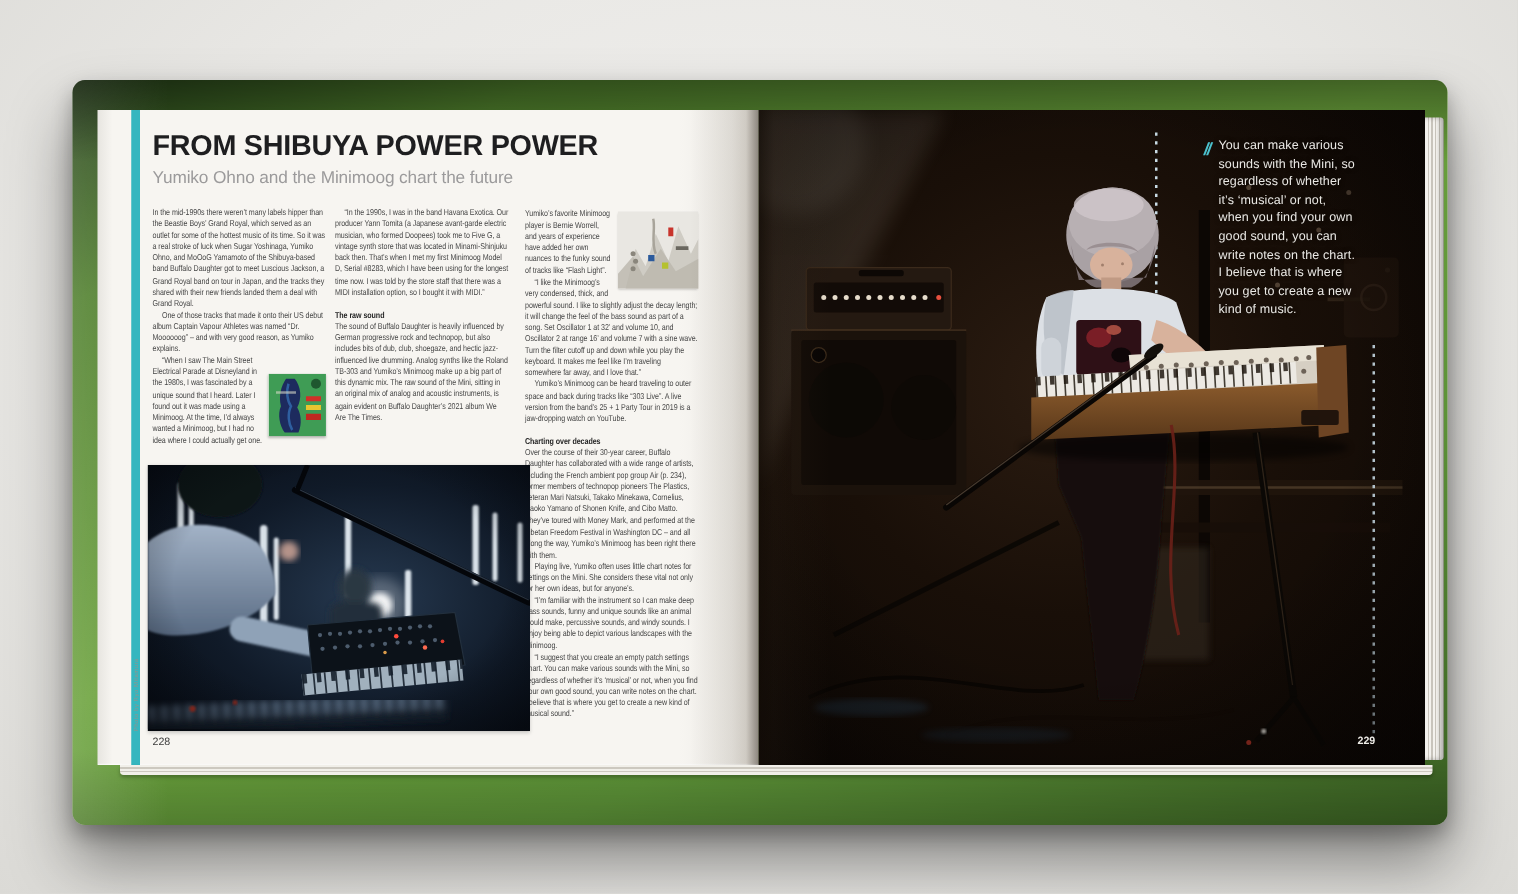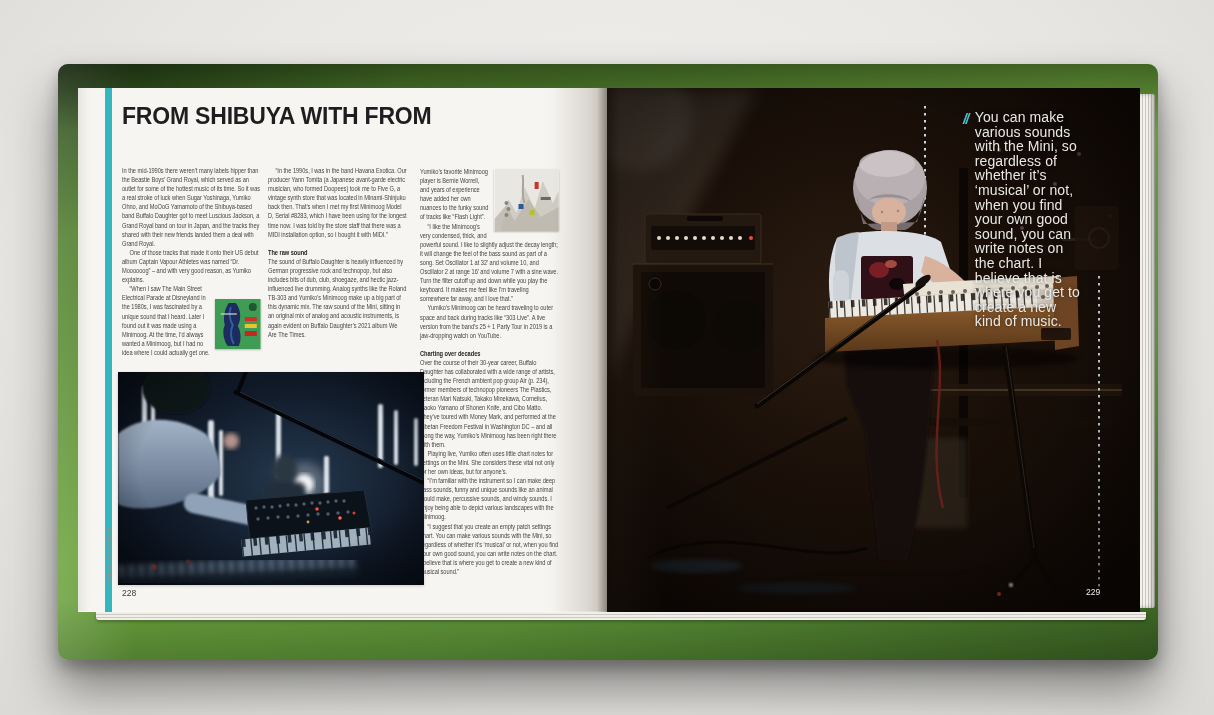--- a/index.html
+++ b/index.html
@@ -38,32 +38,33 @@
   .art{float:right;box-shadow:0 1px 2px rgba(0,0,0,.25);}
   .art-cv{width:55px;height:50px;margin:15px 0 3px 6px;}
   .art-wt{width:77px;height:62px;margin:2px 0 4px 7px;}
   .art svg{display:block;width:100%;height:100%;}
   .photoL{position:absolute;left:118px;top:372px;width:306px;height:213px;overflow:hidden;box-shadow:0 1px 3px rgba(0,0,0,.18);}
   .credit{position:absolute;left:107px;top:519px;height:66px;writing-mode:vertical-rl;transform:rotate(180deg);
     font-size:4.8px;color:#97928a;letter-spacing:.4px;white-space:nowrap;}
   .pn-left{position:absolute;left:122px;top:588px;font-size:8.5px;font-weight:400;color:#3b3b3b;}
   .quote{position:absolute;left:356px;top:22px;width:160px;display:flex;gap:7px;z-index:3;}
   .qmark{color:#4cc3cf;font-size:14px;font-weight:700;font-style:italic;letter-spacing:-1.5px;line-height:1;margin-top:2px;flex:0 0 auto;}
-  .qtext{width:110px;font-size:14px;line-height:14.6px;color:#eae8e4;letter-spacing:.1px;text-shadow:0 0 4px rgba(0,0,0,.6);}
-  .pn-right{position:absolute;left:479px;top:499px;font-size:8.5px;font-weight:400;color:#efede8;z-index:3;}
+  .qtext{width:110px;font-size:10px;line-height:14.6px;color:#eae8e4;letter-spacing:.1px;text-shadow:0 0 4px rgba(0,0,0,.6);}
+  .pn-right{position:absolute;left:479px;top:499px;font-size:8.5px;font-weight:700;color:#efede8;z-index:3;}
 </style>
 </head>
 <body>
 
 <div class="stage">
   <div class="book"></div>
 
   <div class="page-left"></div>
   <div class="accent"></div>
-  <div class="title">FROM SHIBUYA WITH FROM</div>
+  <div class="title">FROM SHIBUYA POWER POWER</div>
+  <div class="subtitle">Yumiko Ohno and the Minimoog chart the future</div>
 
   <div class="col col1">
     <p>In the mid-1990s there weren’t many labels hipper than the Beastie Boys’ Grand Royal, which served as an outlet for some of the hottest music of its time. So it was a real stroke of luck when Sugar Yoshinaga, Yumiko Ohno, and MoOoG Yamamoto of the Shibuya-based band Buffalo Daughter got to meet Luscious Jackson, a Grand Royal band on tour in Japan, and the tracks they shared with their new friends landed them a deal with Grand Royal.</p>
     <p class="ind">One of those tracks that made it onto their US debut album Captain Vapour Athletes was named “Dr. Moooooog” – and with very good reason, as Yumiko explains.</p>
     <div class="art art-cv">
       <svg viewBox="0 0 46 50" preserveAspectRatio="none">
         <rect width="46" height="50" fill="#3f9c55"></rect>
         <path d="M14,4 C10,10 8,18 10,26 C7,32 9,42 13,47 L24,47 C27,40 26,32 23,27 C27,20 26,10 21,4 Z" fill="#1d2b5e"></path>
         <path d="M16,8 C14,14 15,22 18,26 C15,32 16,40 19,45" stroke="#2e5fa0" stroke-width="2" fill="none"></path>
         <circle cx="38" cy="8" r="4" fill="#123a20" opacity=".7"></circle>

